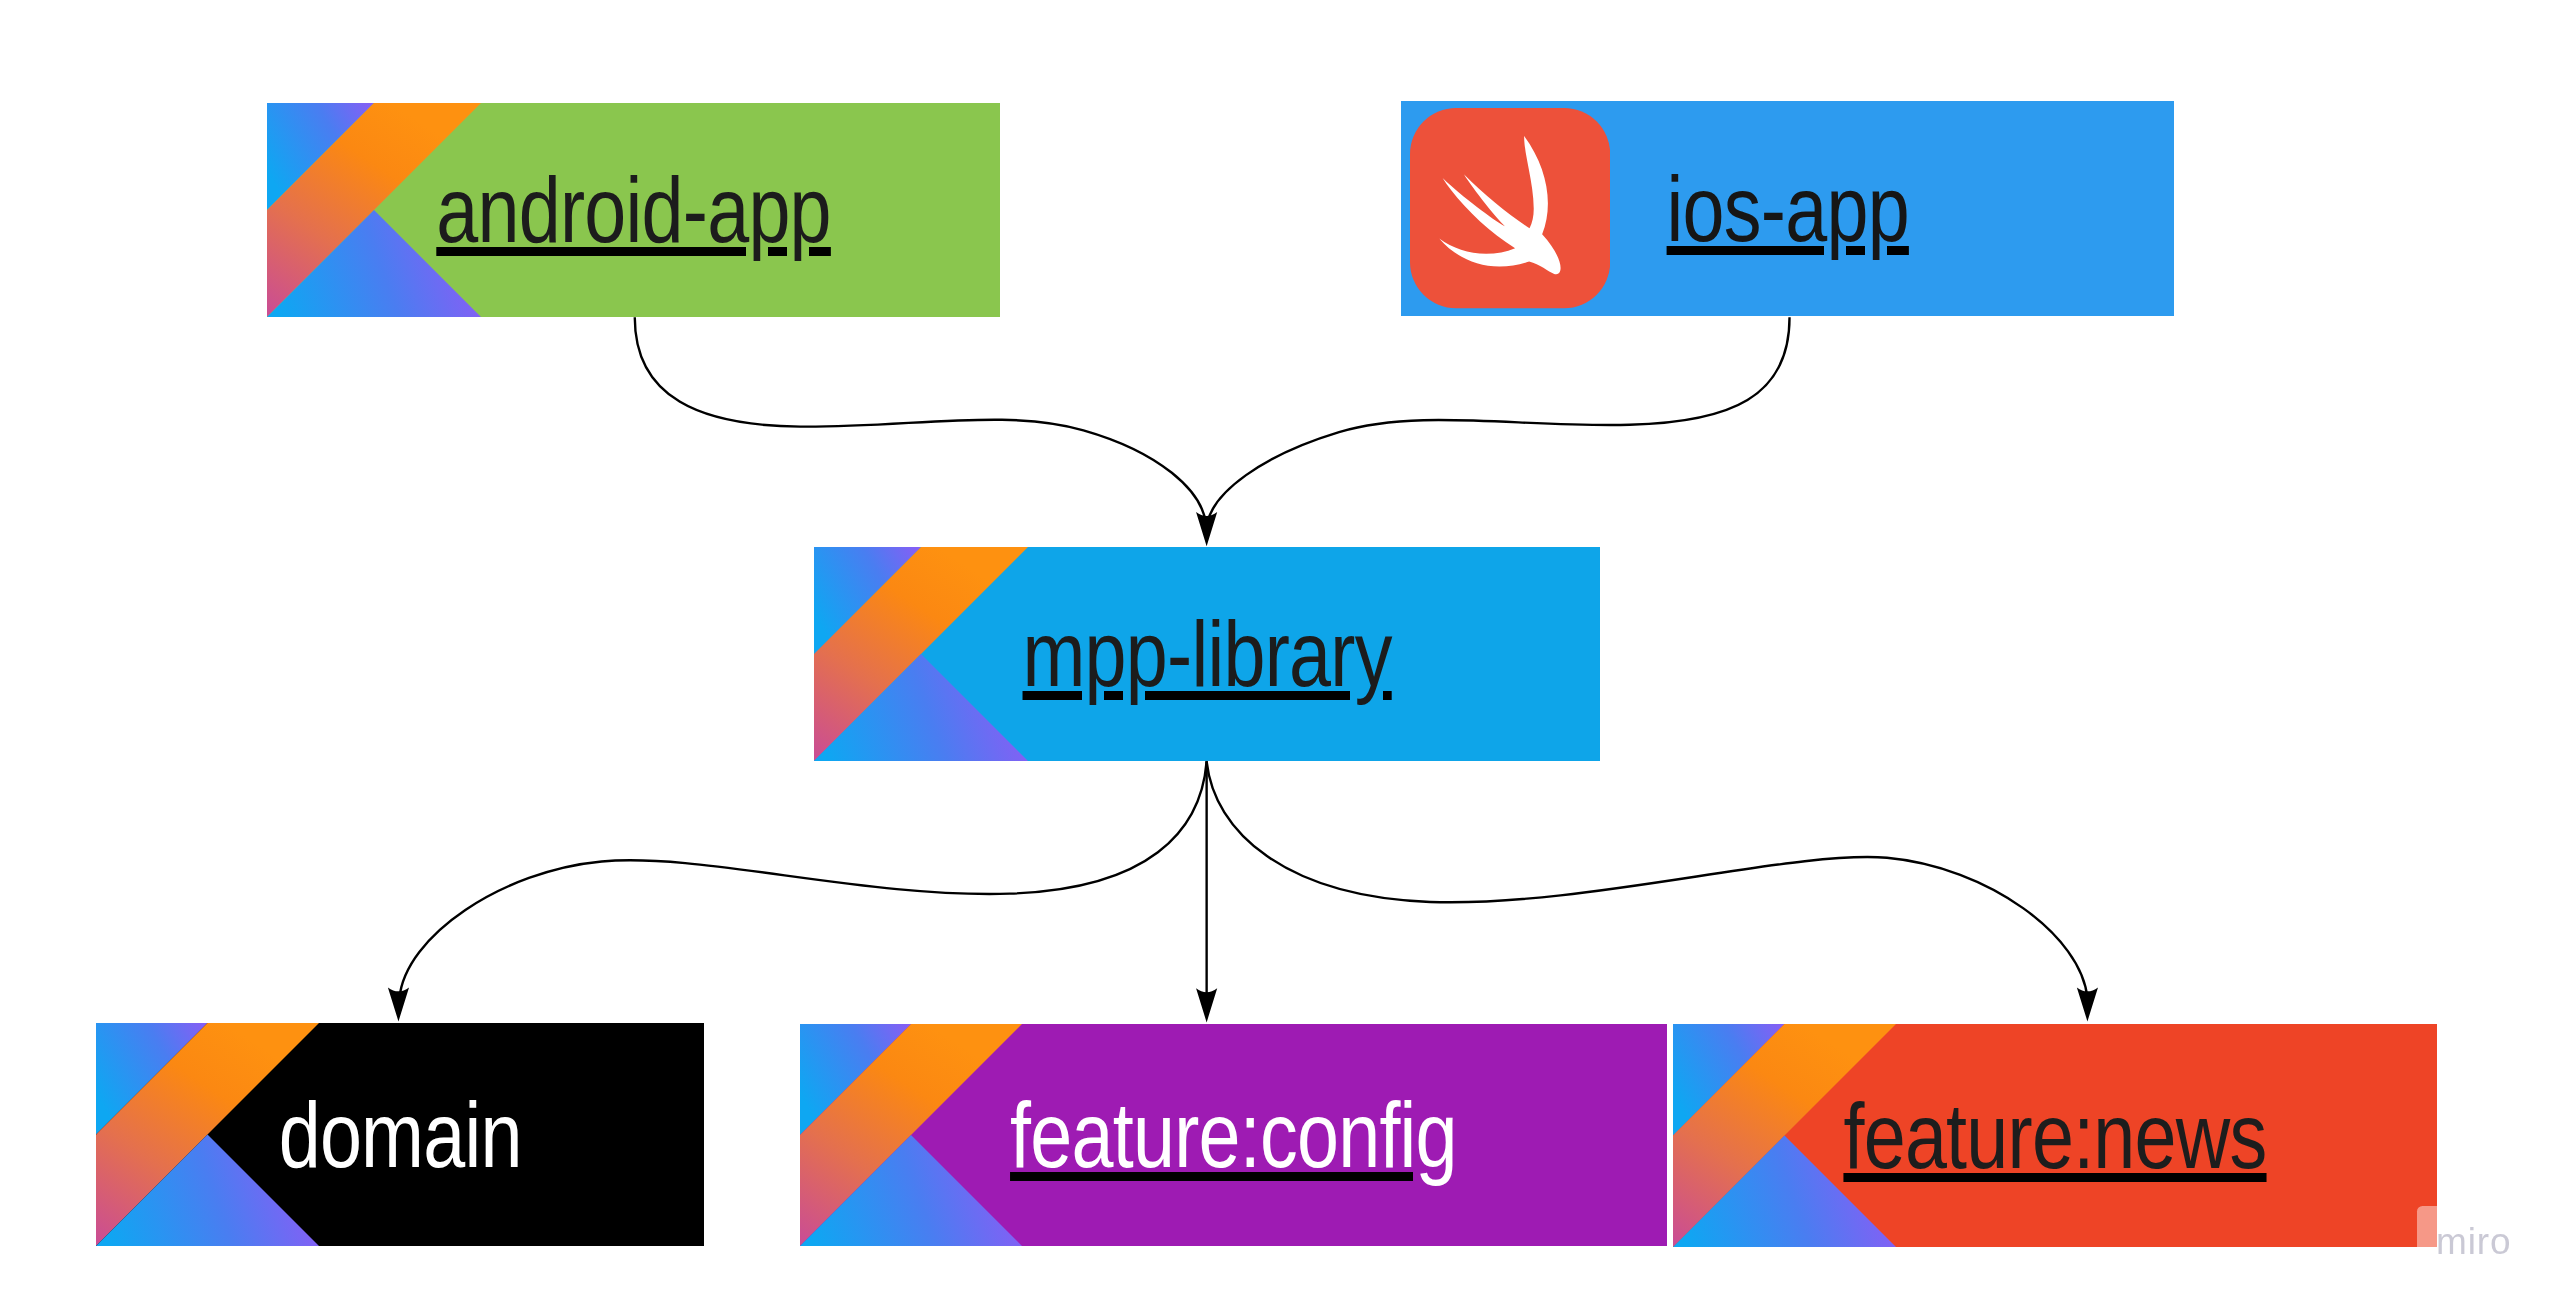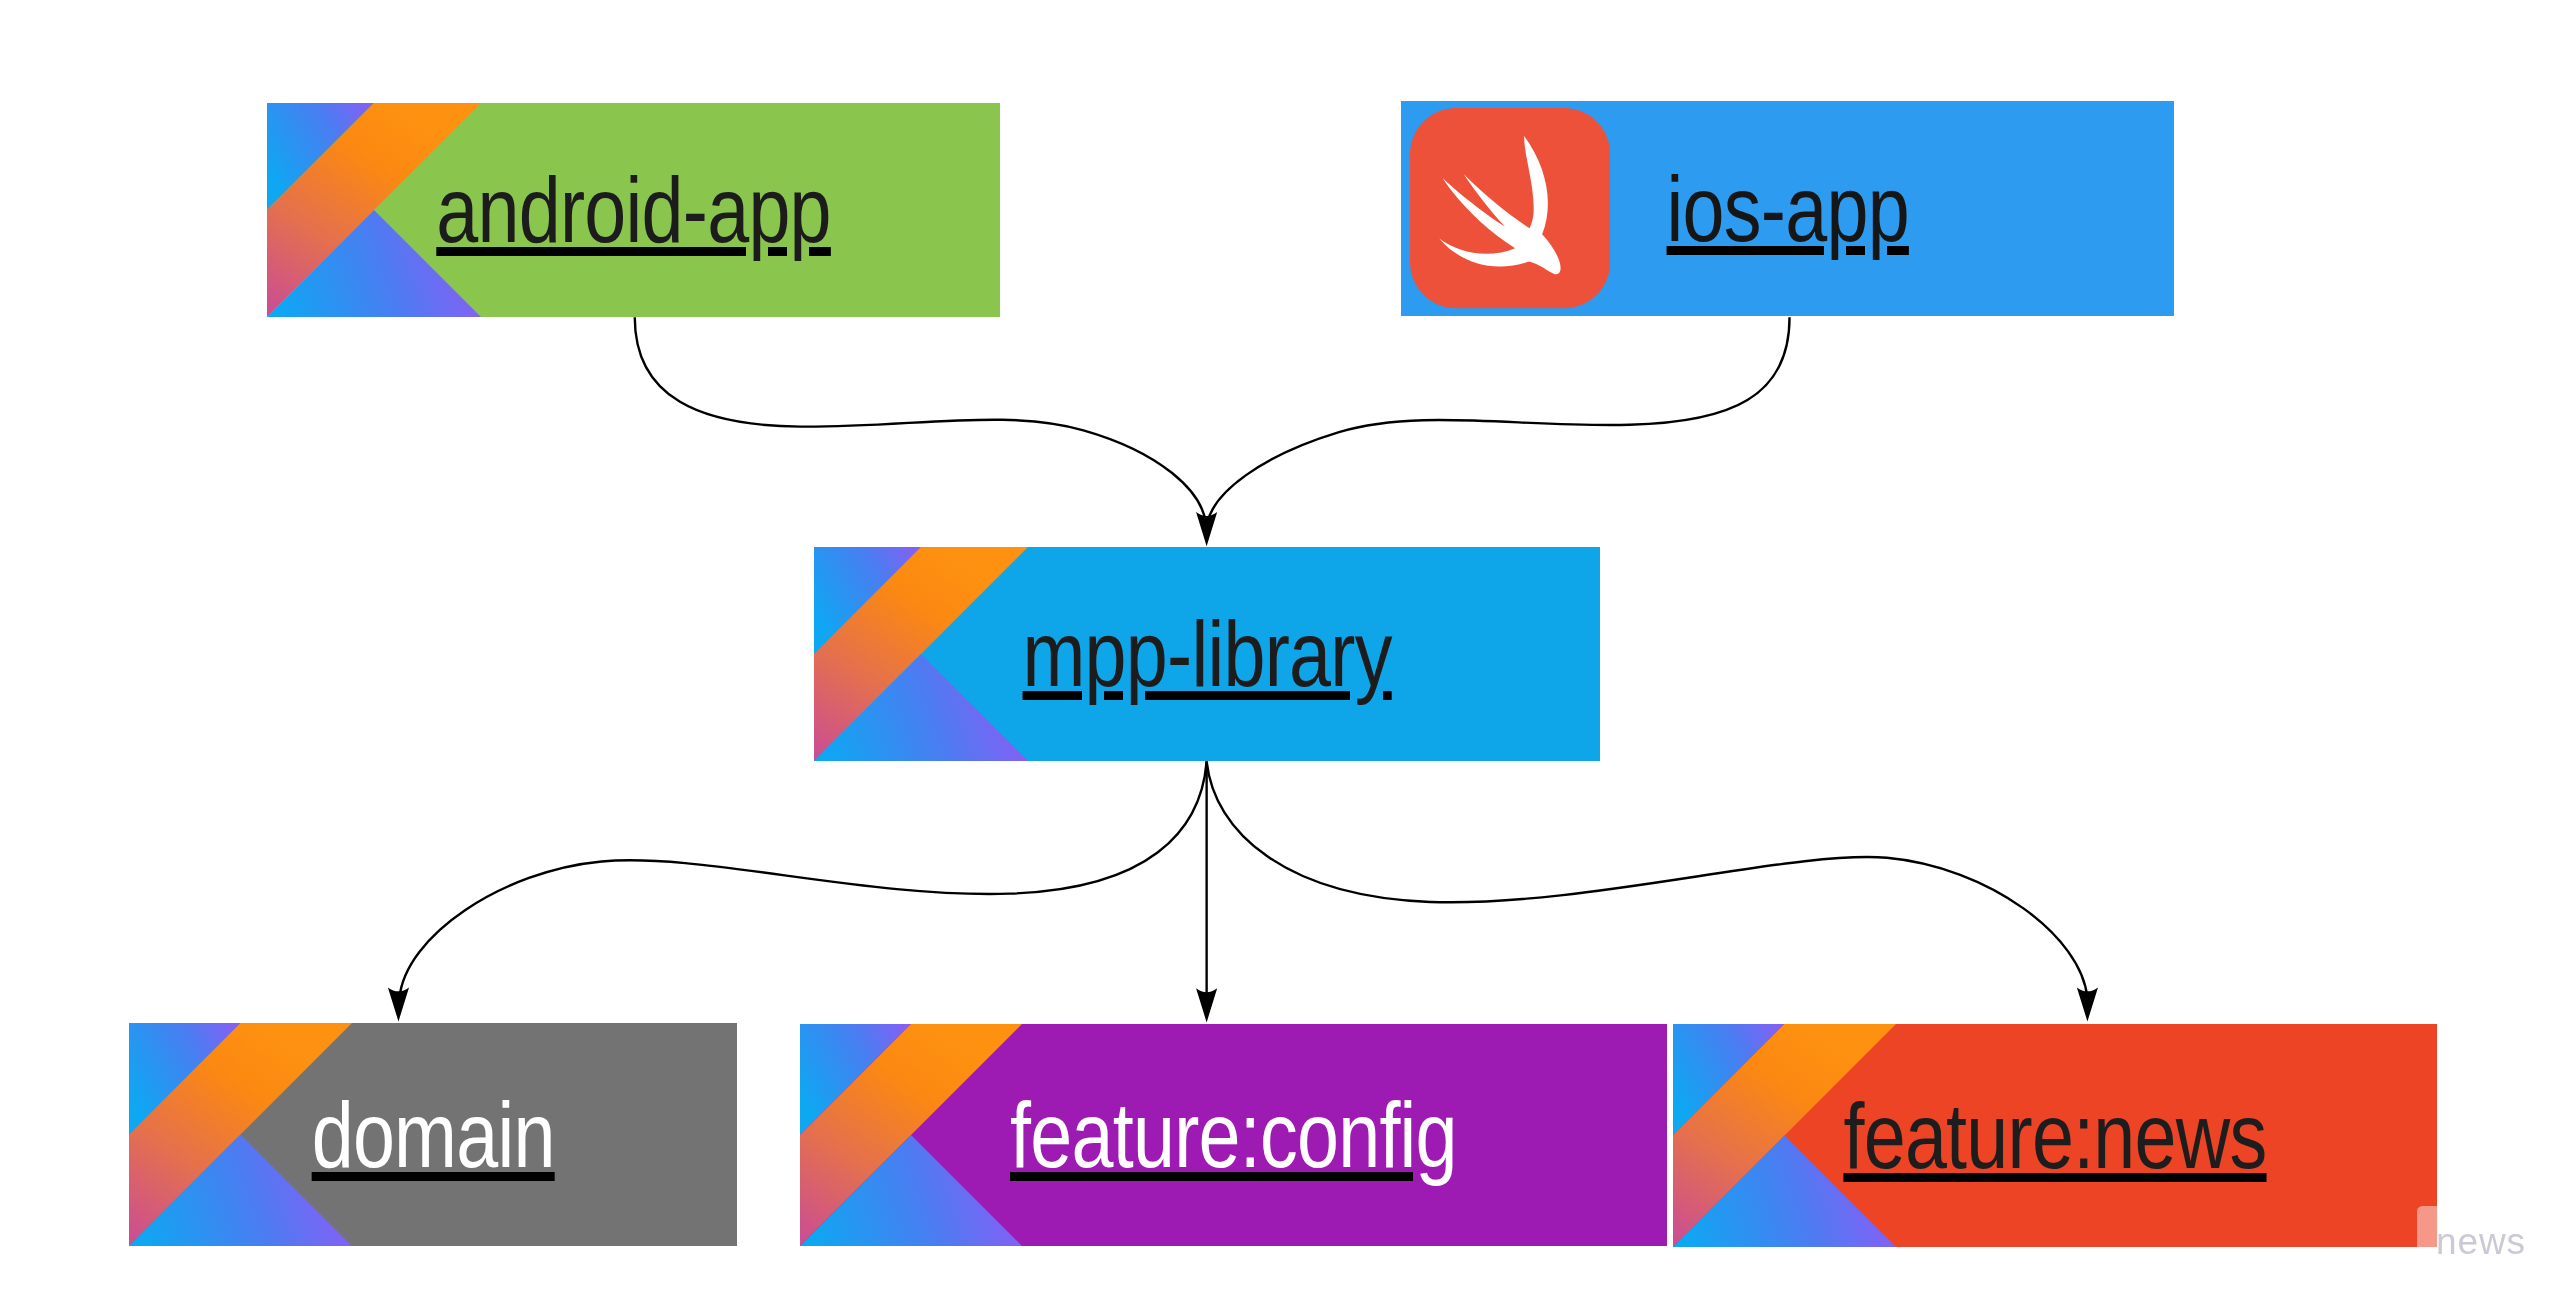--- a/index.html
+++ b/index.html
@@ -115,21 +115,21 @@
     <span class="label" style="color: rgb(22, 22, 22);">ios-app</span>
   </div>
 
   <div class="node n-mpp" style="background-color: #0ea5e9;">
     <svg class="kotlin-logo" viewBox="0 0 100 100" preserveAspectRatio="none">
         <use href="#kotlin-mark"></use>
       </svg>
     <span class="label" style="color: rgb(28, 28, 28);">mpp-library</span>
   </div>
 
-  <div class="node n-domain" style="background-color: #737373; margin-left: 33px;">
+  <div class="node n-domain" style="background-color: #000000;">
     <svg class="kotlin-logo" viewBox="0 0 100 100" preserveAspectRatio="none">
         <use href="#kotlin-mark"></use>
       </svg>
     <span class="label" style="color: rgb(255, 255, 255);">domain</span>
   </div>
 
   <div class="node n-config" style="background-color: rgb(158, 27, 179);">
     <svg class="kotlin-logo" viewBox="0 0 100 100" preserveAspectRatio="none">
         <use href="#kotlin-mark"></use>
       </svg>
@@ -137,16 +137,16 @@
   </div>
 
   <div class="node n-news" style="background-color: rgb(238, 68, 38);">
     <svg class="kotlin-logo" viewBox="0 0 100 100" preserveAspectRatio="none">
         <use href="#kotlin-mark"></use>
       </svg>
     <span class="label" style="color: rgb(29, 29, 29);">feature:news</span>
   </div>
 
   <div class="watermark-box" style="background-color: rgba(255, 255, 255, 0.45);"></div>
-  <div class="watermark-text" style="color: rgba(169, 168, 188, 0.62);">news</div>
+  <div class="watermark-text" style="color: rgba(169, 168, 188, 0.62);">miro</div>
 
 </div>
 
 
 </body></html>

